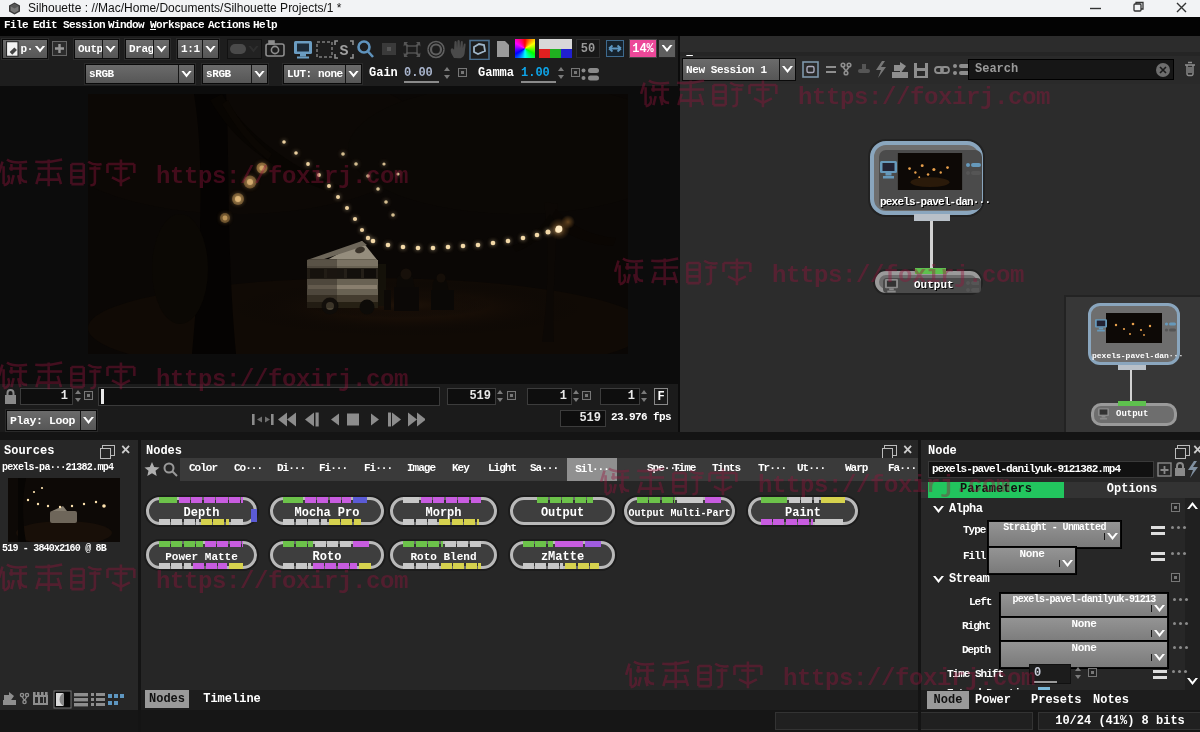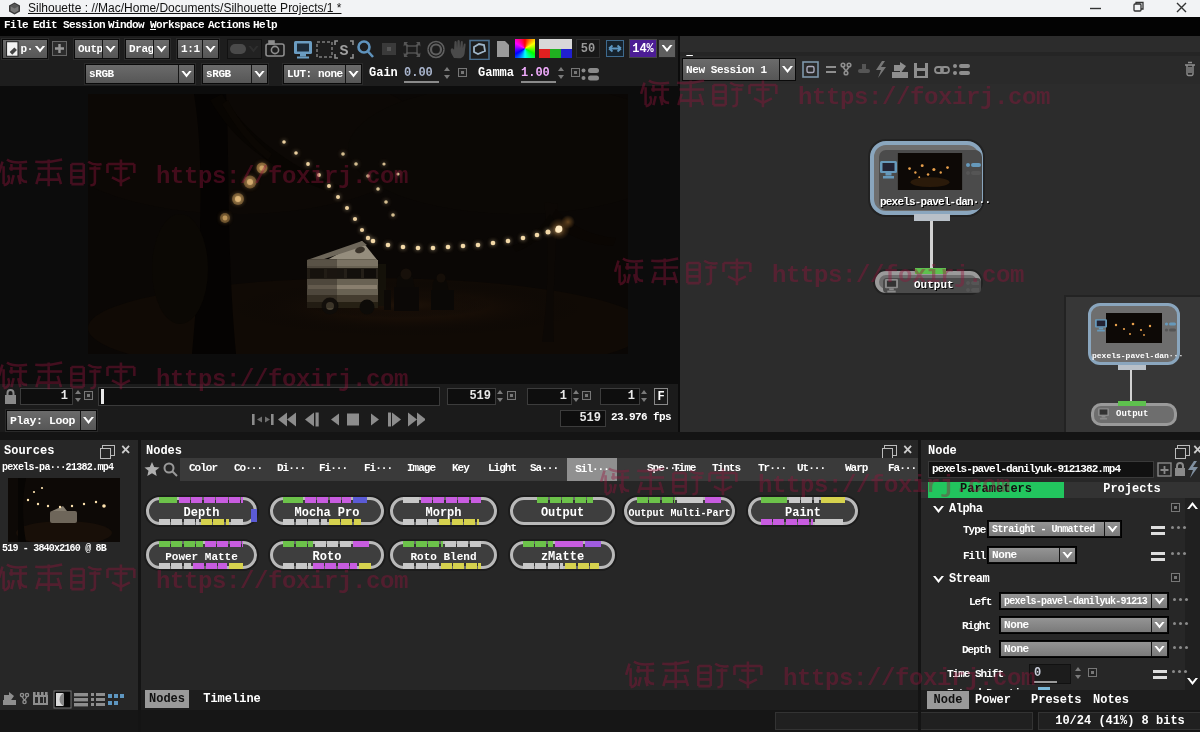--- a/index.html
+++ b/index.html
@@ -1,21 +1,21 @@
 <!DOCTYPE html>
 <html><head>
 <meta charset="utf-8">
 <style>
 *{margin:0;padding:0;box-sizing:border-box;}
 html,body{width:1200px;height:732px;overflow:hidden;background:#1e1e1e;}
 body{font-family:"Liberation Mono",monospace;font-weight:bold;position:relative;}
 .abs{position:absolute;}
 
 #titlebar{left:0;top:0;width:1200px;height:17px;background:#f2f3f5;font-family:"Liberation Sans",sans-serif;font-weight:normal;color:#1a1a1a;}
-#titletext{left:28px;top:1px;font-size:12px;letter-spacing:0px;color:#111;text-decoration:underline;}
+#titletext{left:28px;top:1px;font-size:12px;letter-spacing:0px;color:#111;}
 
 #menubar{left:0;top:17px;width:1200px;height:19px;background:#030303;color:#fff;font-size:11px;letter-spacing:-0.6px;}
 #menubar span{position:absolute;top:2px;}
 
 #tb1{left:0;top:36px;width:678px;height:26px;background:#1d1d1d;}
 #tb2{left:0;top:62px;width:678px;height:26px;background:#1d1d1d;border-bottom:2px solid #0c0c0c;}
 .dd{position:absolute;height:20px;background:linear-gradient(#6b6b6b,#565656);border:1px solid #0a0a0a;outline:1px solid #2a2a2a;color:#fff;font-size:11px;letter-spacing:-0.4px;display:flex;align-items:center;}
 .dd .tx{padding:0 3px;white-space:nowrap;overflow:hidden;} .pdd .tx{padding:0 3px;white-space:nowrap;overflow:hidden;}
 .dd .cv,.pdd .cv{width:16px;align-self:stretch;border-left:1px solid #161616;display:flex;align-items:center;justify-content:center;flex:none;margin-left:auto;}
 .chev{width:11px;height:7px;background:#fff;clip-path:polygon(0 0,22% 0,50% 52%,78% 0,100% 0,50% 100%);}
@@ -46,21 +46,21 @@
 .xico{position:absolute;width:13px;height:13px;color:#ccc;font-size:16px;line-height:12px;font-family:"Liberation Sans",sans-serif;}
 
 .tab{position:absolute;color:#fff;font-size:11px;letter-spacing:-1px;}
 .seltab{position:absolute;background:#909090;color:#fff;font-size:11px;letter-spacing:-1px;text-align:center;}
 
 .pill{position:absolute;height:28px;border-radius:16px;background:#3e3e3e;border:3px solid #b9b9b9;box-shadow:0 0 0 2px #1c1c1c;}
 .pill .cap{position:absolute;color:#fff;font-size:12px;width:100%;text-align:center;top:6px;}
 .seg{position:absolute;height:6px;z-index:2;}
 
 #nodepanel{left:921px;top:440px;width:279px;height:292px;background:#272727;}
-.pdd{position:absolute;height:16px;background:linear-gradient(#949494,#7a7a7a);border:1px solid #0a0a0a;outline:1px solid #000;color:#fff;font-size:11px;letter-spacing:-0.4px;display:flex;align-items:center;white-space:nowrap;}
+.pdd{position:absolute;height:27px;background:linear-gradient(#949494,#7a7a7a);border:1px solid #0a0a0a;outline:1px solid #000;color:#fff;font-size:11px;letter-spacing:-0.4px;display:flex;align-items:center;white-space:nowrap;flex-direction:column;}
 .eqico{position:absolute;width:14px;height:9px;border-top:3px solid #ddd;border-bottom:3px solid #ddd;}
 .dots:after{content:"";position:absolute;left:0;top:3px;width:3px;height:3px;background:#8a8a8a;border-radius:50%;box-shadow:6px 0 0 #8a8a8a,12px 0 0 #8a8a8a;}
 
 #wm{left:0;top:0;width:1200px;height:732px;pointer-events:none;}
 </style>
 </head>
 <body>
 
 <div class="abs" id="titlebar">
   <svg class="abs" style="left:8px;top:2px" width="13" height="13" viewBox="0 0 13 13">
@@ -190,21 +190,21 @@
 
   <div class="abs" style="left:539px;top:3px;width:33px;height:19px;background:#d8d8d8">
     <span class="abs" style="left:0;top:10px;width:11px;height:9px;background:#e02020"></span>
     <span class="abs" style="left:11px;top:10px;width:11px;height:9px;background:#20b020"></span>
     <span class="abs" style="left:22px;top:10px;width:11px;height:9px;background:#2020d0"></span>
   </div>
   <div class="abs" style="left:576px;top:3px;width:24px;height:19px;background:#181818;border:1px solid #2e2e2e;color:#9a9a9a;font-size:12px;text-align:center;line-height:18px">50</div>
   <div class="abs" style="left:606px;top:4px;width:18px;height:17px;background:#16222c;border:1px solid #3e6a8e"><svg width="16" height="15">
         <path d="M2 7.5 h12 M2 7.5 l3.5 -3 M2 7.5 l3.5 3 M14 7.5 l-3.5 -3 M14 7.5 l-3.5 3" stroke="#5e96c0" stroke-width="1.8" fill="none"></path>
       </svg></div>
-  <div class="abs" style="left:629px;top:3px;width:28px;height:19px;background:#4c1d95;border:1px solid #444;color:#fff;font-size:12px;text-align:center;line-height:18px">14%</div>
+  <div class="abs" style="left:629px;top:3px;width:28px;height:19px;background:#ec4899;border:1px solid #444;color:#fff;font-size:12px;text-align:center;line-height:18px">14%</div>
   <div class="abs" style="left:658px;top:3px;width:18px;height:19px;background:#5e5e5e;border:1px solid #222;display:flex;align-items:center;justify-content:center">
       <span class="chev"></span>
     </div>
 </div>
 
 <div class="abs" id="tb2">
   <div class="dd" style="left:85px;top:2px;width:110px">
       <span class="tx">sRGB</span>
       <span class="cv">
         <span class="chev"></span>
@@ -220,21 +220,21 @@
       <span class="tx">LUT: none</span>
       <span class="cv">
         <span class="chev"></span>
       </span>
     </div>
   <span class="lbl" style="left:369px;top:4px">Gain</span>
   <span class="lbl" style="left:404px;top:4px;color:#a8b4cc;border-bottom:2px solid #8a8a8a;padding:0 6px 1px 0">0.00</span>
   <span class="spn" style="left:443px;top:3px"></span>
   <span class="sqbtn" style="left:458px;top:6px"></span>
   <span class="lbl" style="left:478px;top:4px">Gamma</span>
-  <span class="lbl" style="left:521px;top:4px;color:#f0abfc;border-bottom:2px solid #8a8a8a;padding:0 6px 1px 0">1.00</span>
+  <span class="lbl" style="left:521px;top:4px;color:#0ea5e9;border-bottom:2px solid #8a8a8a;padding:0 6px 1px 0">1.00</span>
   <span class="spn" style="left:557px;top:3px"></span>
   <span class="sqbtn" style="left:571px;top:6px"></span>
   <svg class="abs" style="left:581px;top:5px" width="18" height="15">
       <circle cx="2.5" cy="3.5" r="2" fill="#8a8a8a"></circle>
       <rect x="7" y="1" width="11" height="5" rx="2.5" fill="#8a8a8a"></rect>
       <circle cx="2.5" cy="11" r="2" fill="#8a8a8a"></circle>
       <rect x="7" y="8.5" width="11" height="5" rx="2.5" fill="#8a8a8a"></rect>
     </svg>
 </div>
 
@@ -451,20 +451,26 @@
           <rect x="133" y="7" width="8" height="6" rx="3"></rect>
           <rect x="139" y="7" width="8" height="6" rx="3"></rect>
         </g>
       <g fill="#8e8e8e">
           <circle cx="153" cy="6" r="2"></circle>
           <rect x="157" y="4" width="11" height="4" rx="2"></rect>
           <circle cx="153" cy="13" r="2"></circle>
           <rect x="157" y="11" width="11" height="4" rx="2"></rect>
         </g>
     </svg>
+    <div class="abs" style="left:288px;top:3px;width:206px;height:21px;background:#161616;border:1px solid #000;color:#9a9a9a;font-size:12px;line-height:19px;padding-left:6px">Search
+      <svg class="abs" style="right:3px;top:3px" width="14" height="14">
+          <circle cx="7" cy="7" r="7" fill="#6e6e6e"></circle>
+          <path d="M4 4 l6 6 M10 4 l-6 6" stroke="#1a1a1a" stroke-width="1.6"></path>
+        </svg>
+    </div>
     <svg class="abs" style="left:503px;top:4px" width="14" height="18">
         <path d="M2 5 h10 M4 5 v9 a1.5 1.5 0 0 0 1.5 1.5 h3 a1.5 1.5 0 0 0 1.5-1.5 v-9 M5 2.5 h4 M6 7 v6 M8 7 v6" stroke="#8e8e8e" stroke-width="1.4" fill="none"></path>
       </svg>
   </div>
   <div class="abs" id="graph">
 
     <div class="abs" style="left:190px;top:57px;width:113px;height:74px;border-radius:16px;background:#6e6e6e;border:4px solid #8aa6be;box-shadow:0 0 0 2px #222"></div>
     <div class="abs" style="left:199px;top:66px;width:103px;height:60px;border-radius:7px;background:#4b4b4b"></div>
     <svg class="abs" style="left:217px;top:69px" width="66" height="37" viewBox="0 0 66 38">
         <rect width="66" height="38" fill="#0d0906"></rect>
@@ -755,21 +761,21 @@
   <div class="abs" style="left:7px;top:21px;width:226px;height:17px;background:#111;border:1px solid #3a3a3a;color:#fff;font-size:11px;letter-spacing:-0.9px;line-height:15px;padding-left:3px;white-space:nowrap;overflow:hidden">pexels-pavel-danilyuk-9121382.mp4</div>
   <svg class="abs" style="left:236px;top:21px" width="42px" height="17" viewBox="0 0 42 17">
     <rect x="1" y="2" width="13" height="13" fill="none" stroke="#888" stroke-width="1.4"></rect>
       <path d="M7.5 5 v8 M3.5 9 h8" stroke="#888" stroke-width="1.8"></path>
     <rect x="18" y="7" width="10" height="8" fill="#8a8a8a"></rect>
       <path d="M20 7 v-2 a3 3 0 0 1 6 0 v2" stroke="#8a8a8a" stroke-width="2" fill="none"></path>
     <path d="M37 0 l-6 9 h5 l-3 8 8 -11 h-5 l4 -6z" fill="#8090a0"></path>
   </svg>
   <div class="abs" style="left:0px;top:42px;width:279px;height:16px;background:#333"></div>
     <div class="abs" style="left:7px;top:42px;width:136px;height:16px;background:#22c55e;color:#111;font-size:12px;text-align:center;line-height:15px">Parameters</div>
-  <div class="abs" style="left:143px;top:42px;width:136px;height:16px;color:#fff;font-size:12px;text-align:center;line-height:15px">Projects</div>
+  <div class="abs" style="left:143px;top:42px;width:136px;height:16px;color:#fff;font-size:12px;text-align:center;line-height:15px">Options</div>
 
   <div class="abs" style="left:264px;top:58px;width:15px;height:192px;background:#202020">
     <span class="chev abs" style="left:2px;top:4px;transform:rotate(180deg)"></span>
     <span class="chev abs" style="left:2px;top:180px"></span>
   </div>
 
   <span class="chev abs" style="left:12px;top:66px"></span>
   <span class="lb2" style="left:28px;top:62px;font-size:12px;letter-spacing:-0.5px">Alpha</span>
   <span class="sqbtn" style="left:250px;top:63px"></span>
   <span class="lb2" style="left:42px;top:84px">Type</span>

